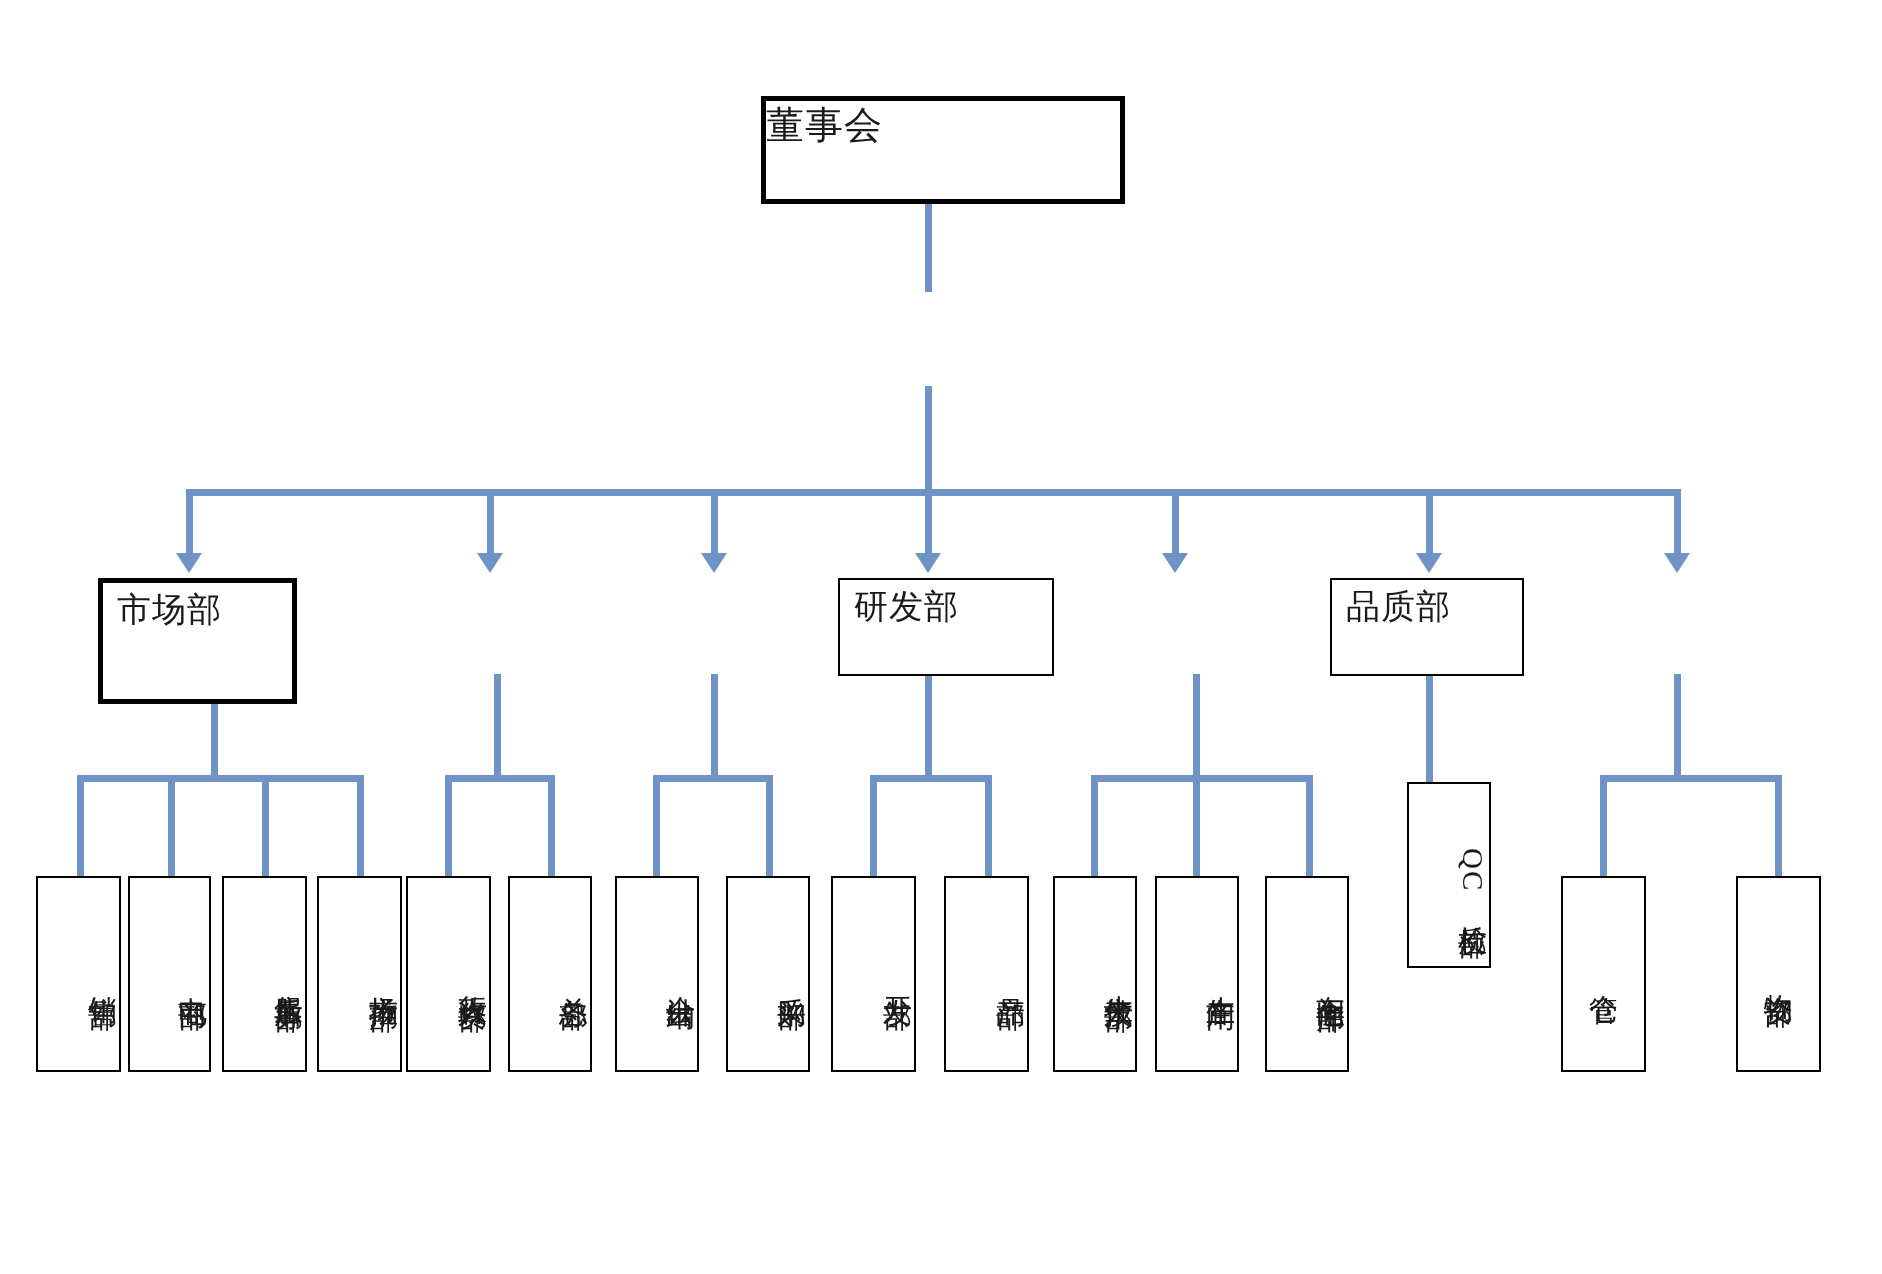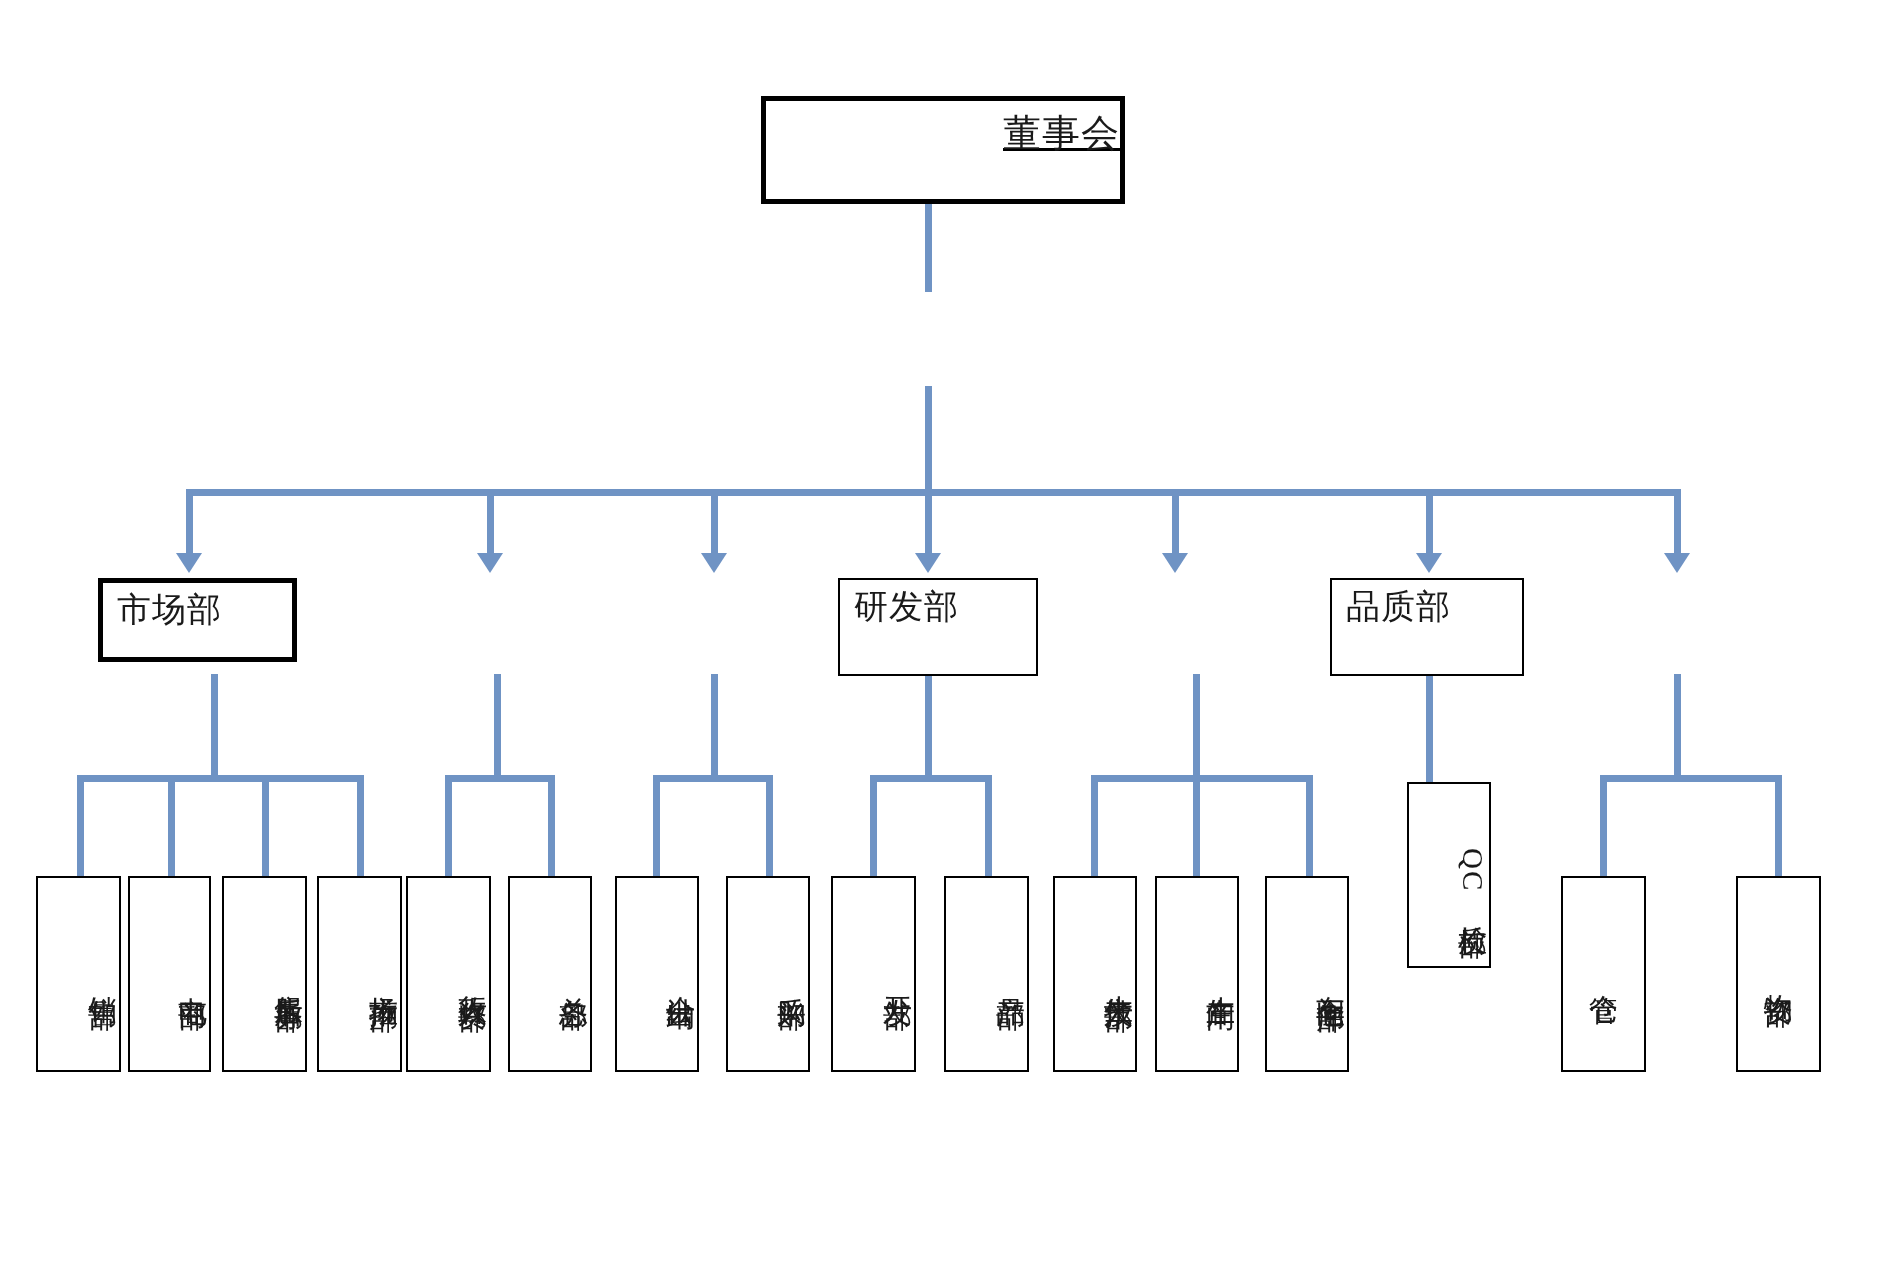--- a/index.html
+++ b/index.html
@@ -32,23 +32,22 @@
     font-size: 36px;
     color: #1a1a1a;
     line-height: 1.1;
     letter-spacing: 1px;
     white-space: nowrap;
   }
 
   
   .node.h {
     align-items: flex-start;
-    justify-content: flex-end;
-    padding-top: 12px;
-    text-decoration: underline;
+    justify-content: flex-start;
+    padding-top: 4px;
   }
   .node.h .node-label {
     font-size: 38px;
   }
   .node.dept {
     align-items: flex-start;
     justify-content: flex-start;
     padding: 8px 0 0 14px;
   }
   .node.dept .node-label {
@@ -123,27 +122,27 @@
   <div class="conn v" style="left:1674px; top:489px; height:66px;"></div>
 
   <div class="arrow" style="left:176px; top:553px;"></div>
   <div class="arrow" style="left:477px; top:553px;"></div>
   <div class="arrow" style="left:701px; top:553px;"></div>
   <div class="arrow" style="left:915px; top:553px;"></div>
   <div class="arrow" style="left:1162px; top:553px;"></div>
   <div class="arrow" style="left:1416px; top:553px;"></div>
   <div class="arrow" style="left:1664px; top:553px;"></div>
 
-  <div class="node dept bold" style="left:98px; top:578px; width:199px; height:84px;">
+  <div class="node dept bold" style="left:98px; top:578px; width:199px; height:126px;">
     <span class="node-label">市场部</span>
   </div>
 
 
 
-  <div class="node dept" style="left:838px; top:578px; width:200px; height:98px;">
+  <div class="node dept" style="left:838px; top:578px; width:216px; height:98px;">
     <span class="node-label">研发部</span>
   </div>
 
 
   <div class="node dept" style="left:1330px; top:578px; width:194px; height:98px;">
     <span class="node-label">品质部</span>
   </div>
 
 
   <div class="conn v" style="left:211px; top:674px; height:107px;"></div>

